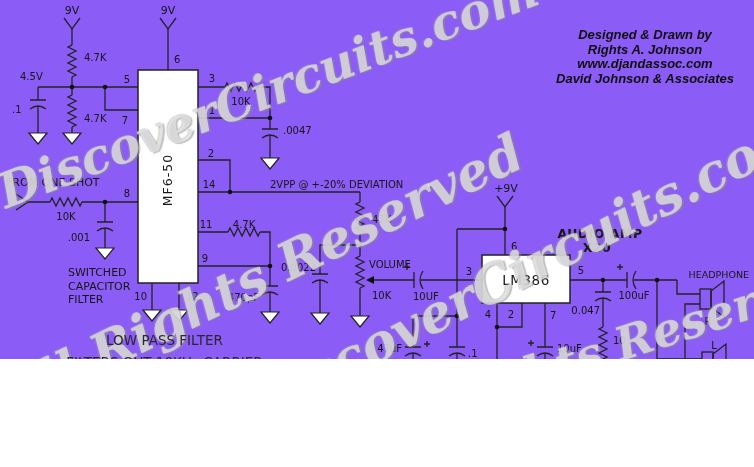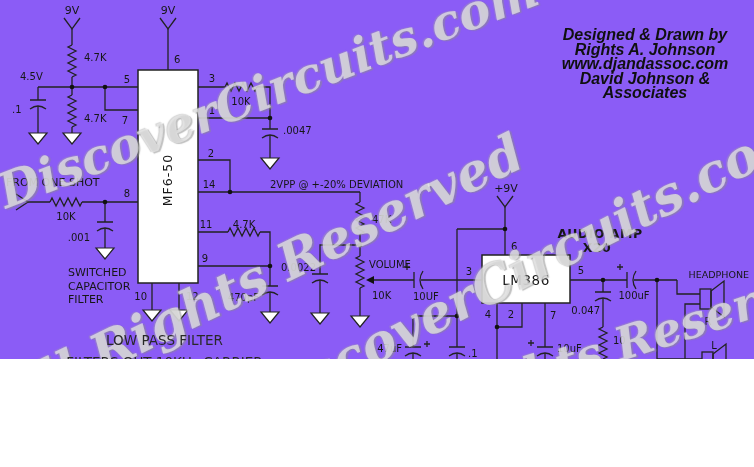--- a/index.html
+++ b/index.html
@@ -21,21 +21,21 @@
       font-family:"DejaVu Serif",serif;font-style:italic;font-weight:bold;
       color:rgba(232,232,232,0.72);
       text-shadow:1.5px 1.5px 1px rgba(140,140,140,0.55),-1px -1px 1px rgba(165,165,165,0.45);
       transform-origin:0 50%;}
   #wm1{left:0px;top:165px;font-size:48px;transform:rotate(-21deg);}
   #wm2{left:5px;top:369px;font-size:52px;transform:rotate(-26deg);}
   #wm3{left:250px;top:377px;font-size:52px;transform:rotate(-27deg);}
   #wm4{left:330px;top:412px;font-size:46px;transform:rotate(-18deg);}
   .credits{position:absolute;left:538px;top:28px;width:214px;text-align:center;
            font-family:"Liberation Sans",sans-serif;font-style:italic;font-weight:bold;
-           font-size:16px;line-height:14.5px;color:#101010;}
+           font-size:13px;line-height:14.5px;color:#101010;}
   .caption{position:absolute;left:52px;top:330px;width:225px;text-align:center;
            font-size:13.5px;line-height:21.5px;color:#282828;}
 </style>
 </head>
 <body>
 
 <div id="stage">
 
 <svg width="754" height="467" viewBox="0 0 754 467">
 

